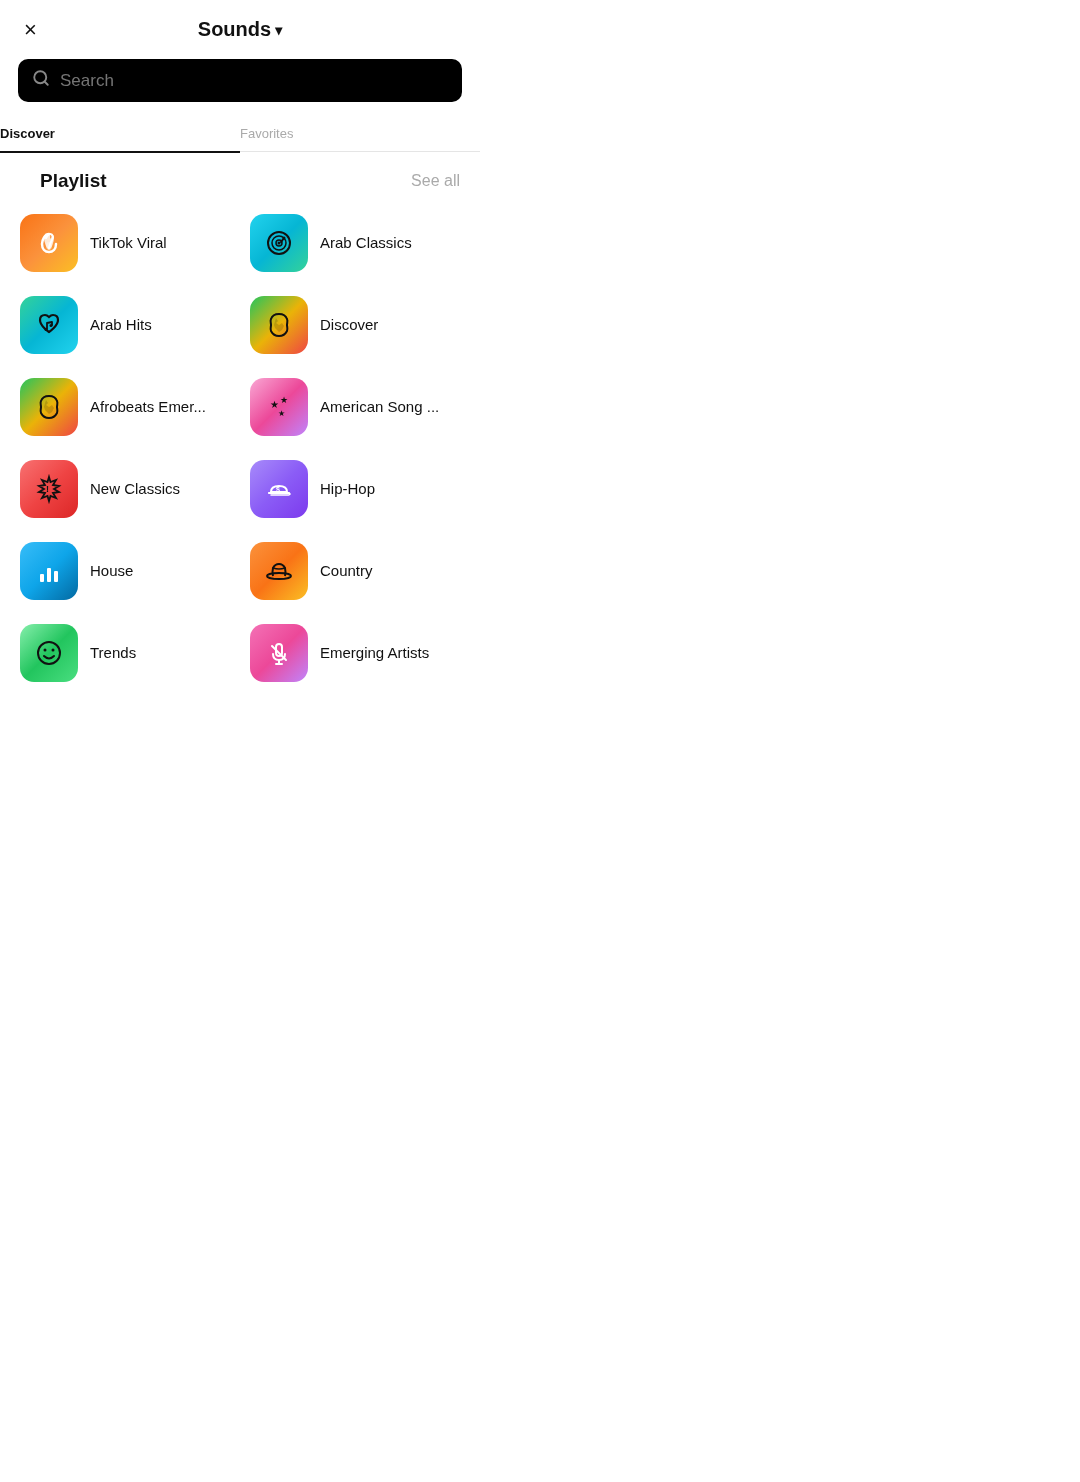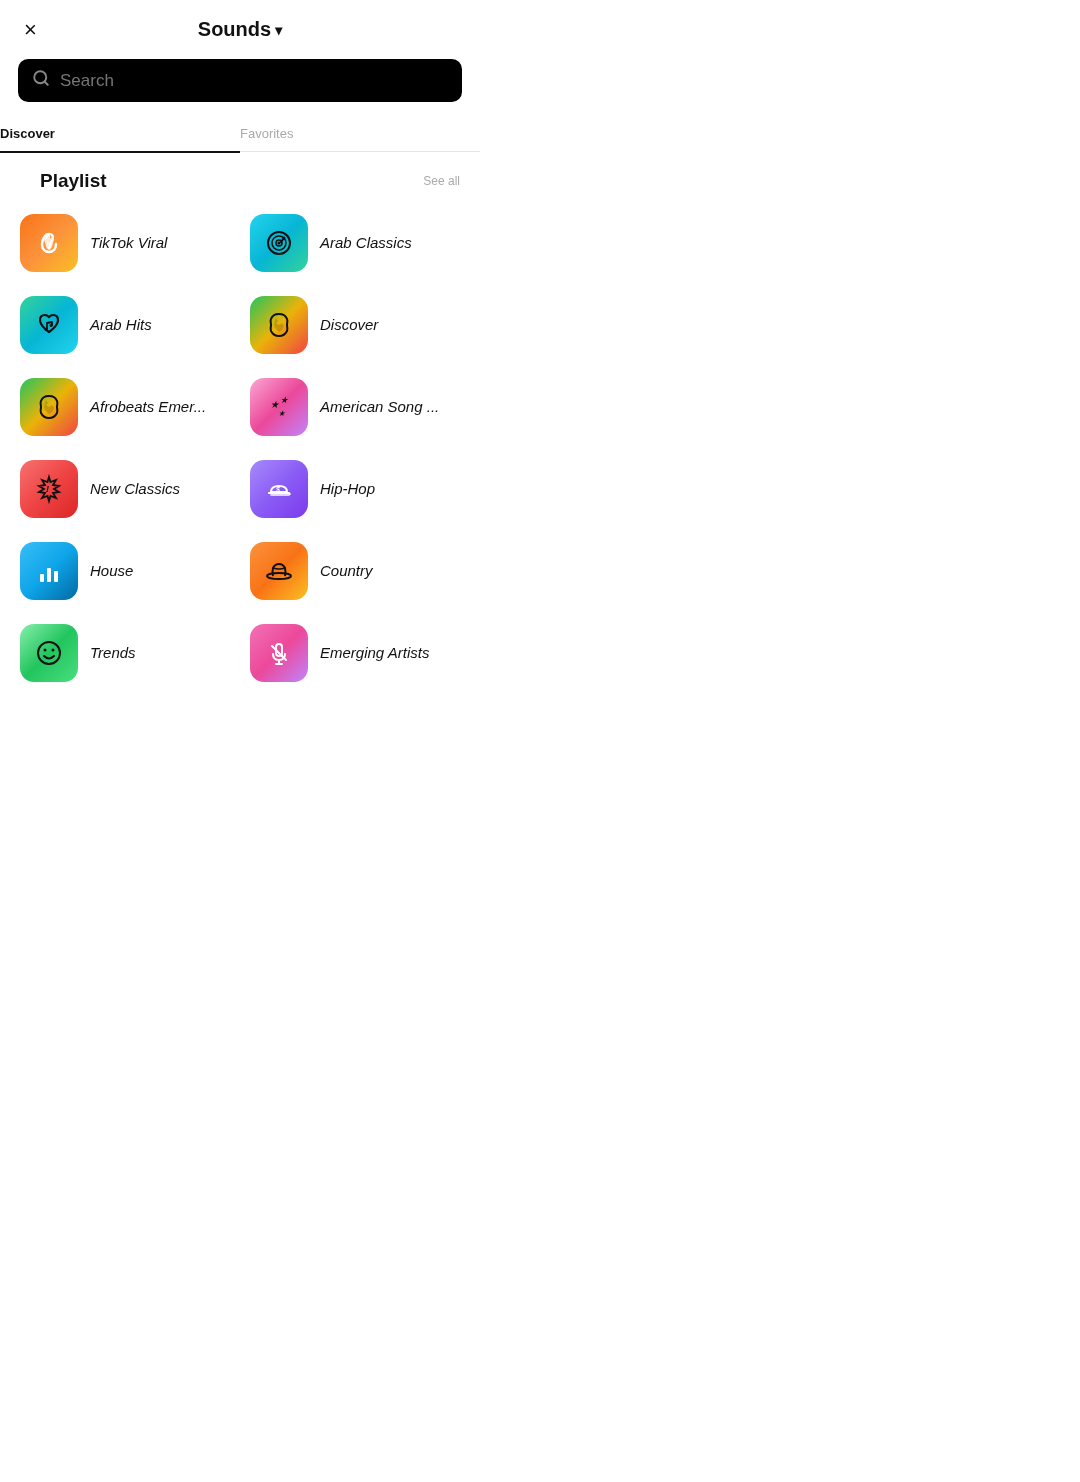--- a/index.html
+++ b/index.html
@@ -91,31 +91,30 @@
       align-items: center;
       padding: 18px 20px 10px;
     }
     .section-title {
       font-size: 19px;
       font-weight: 700;
       color: #111;
       margin-left: 20px;
     }
     .see-all {
-      font-size: 12px;
+      font-size: 16px;
       color: #aaa;
       cursor: pointer;
     }
 
     .playlist-grid {
       display: grid;
       grid-template-columns: 1fr 1fr;
       gap: 0;
       padding: 0 10px;
-      font-style: italic;
     }
     .playlist-item {
       display: flex;
       align-items: center;
       gap: 12px;
       padding: 12px 10px;
       cursor: pointer;
     }
     .playlist-icon {
       width: 58px;

